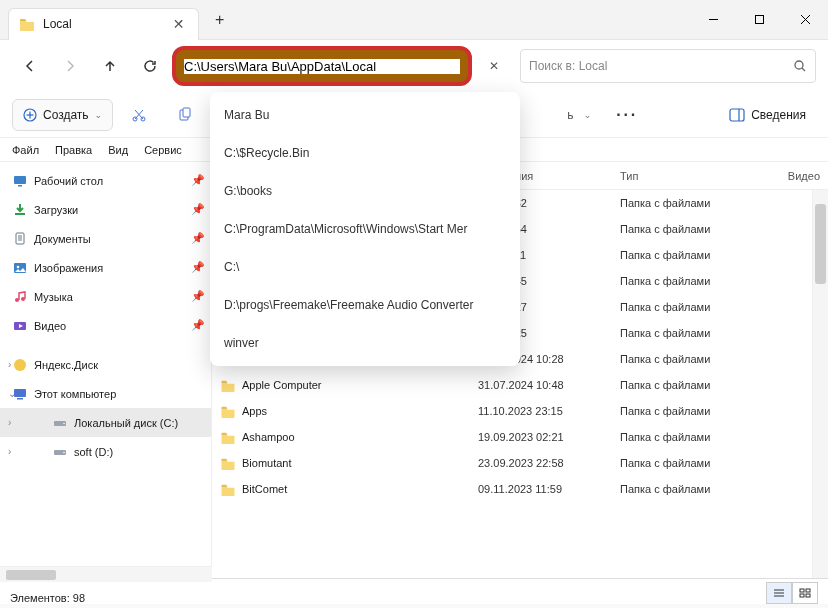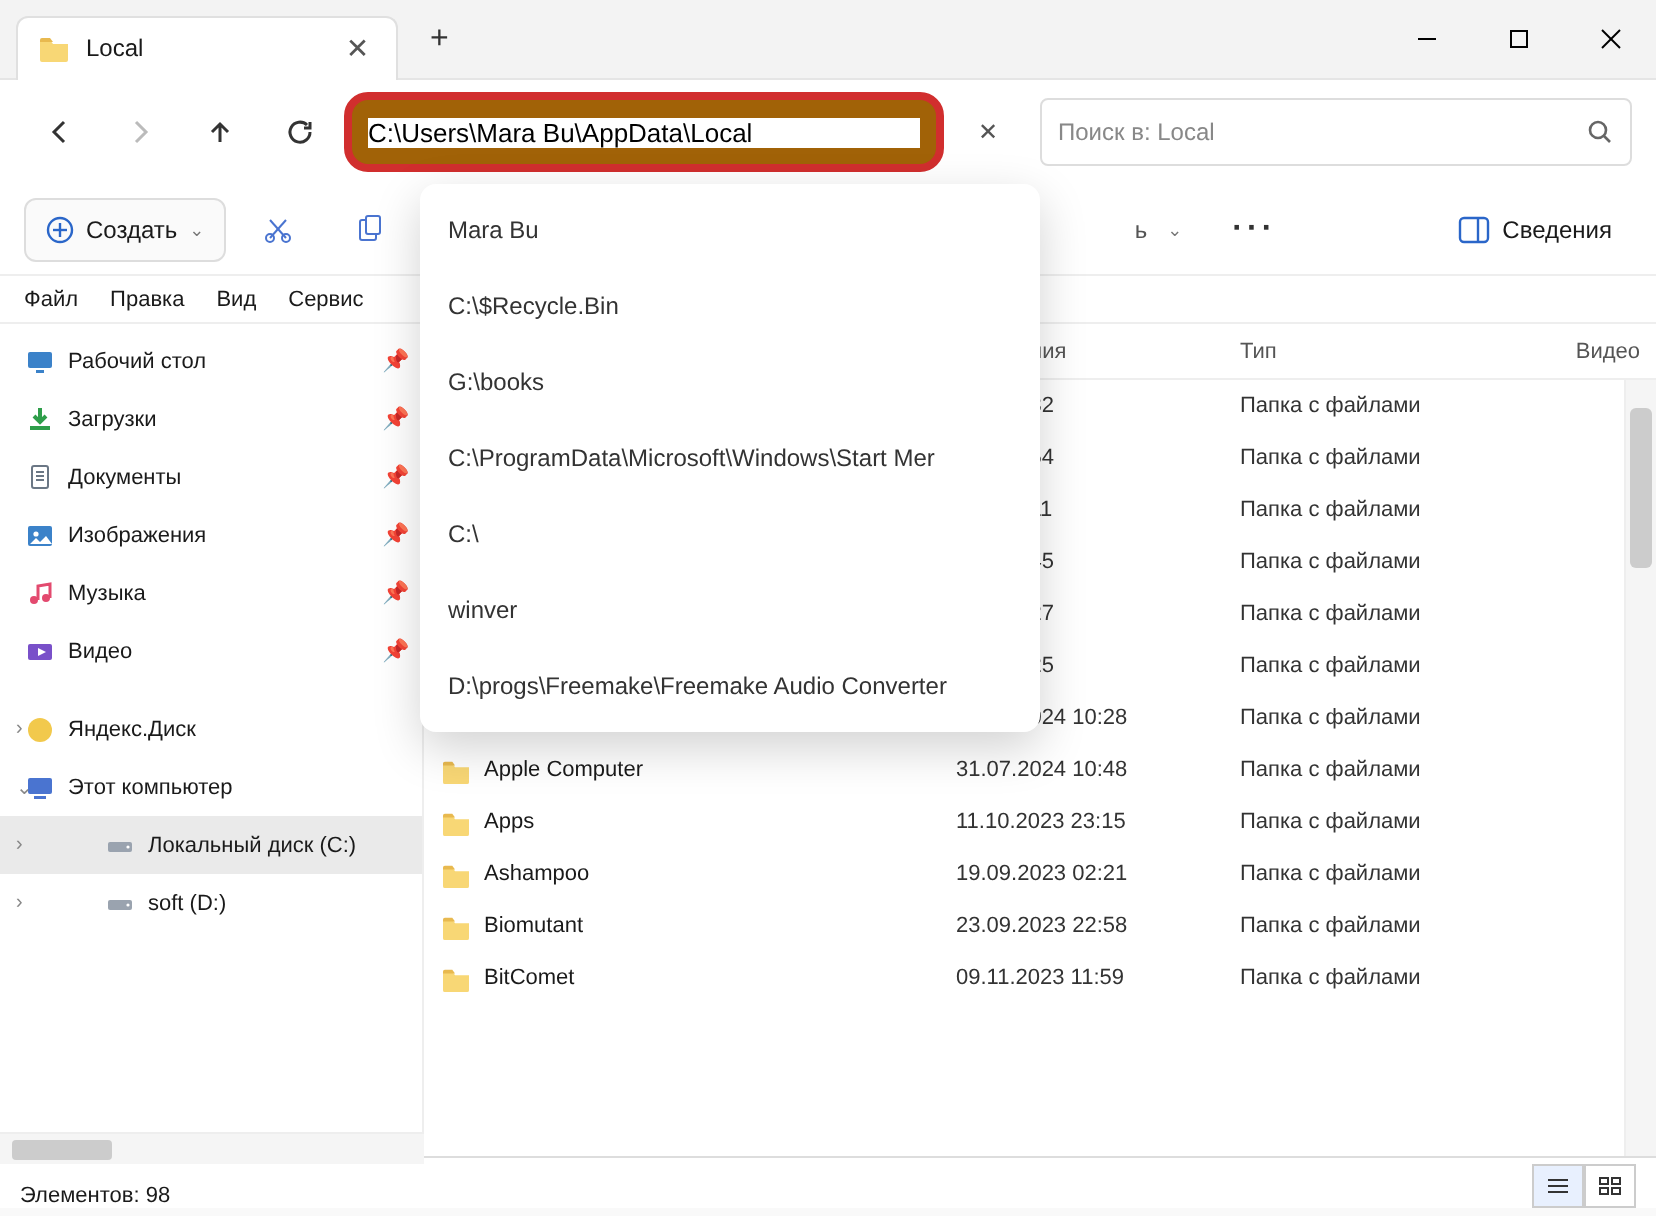--- a/index.html
+++ b/index.html
@@ -488,15 +488,15 @@
       </div>
   </div>
 </div>
 
 <div class="addr-dd" id="addr-dd">
     <div class="item">Mara Bu</div>
     <div class="item">C:\$Recycle.Bin</div>
     <div class="item">G:\books</div>
     <div class="item">C:\ProgramData\Microsoft\Windows\Start Mer</div>
     <div class="item">C:\</div>
+    <div class="item">D:\progs\Freemake\Freemake Audio Converter</div>
     <div class="item">winver</div>
-    <div class="item">D:\progs\Freemake\Freemake Audio Converter</div>
   </div>
 
 </body></html>

